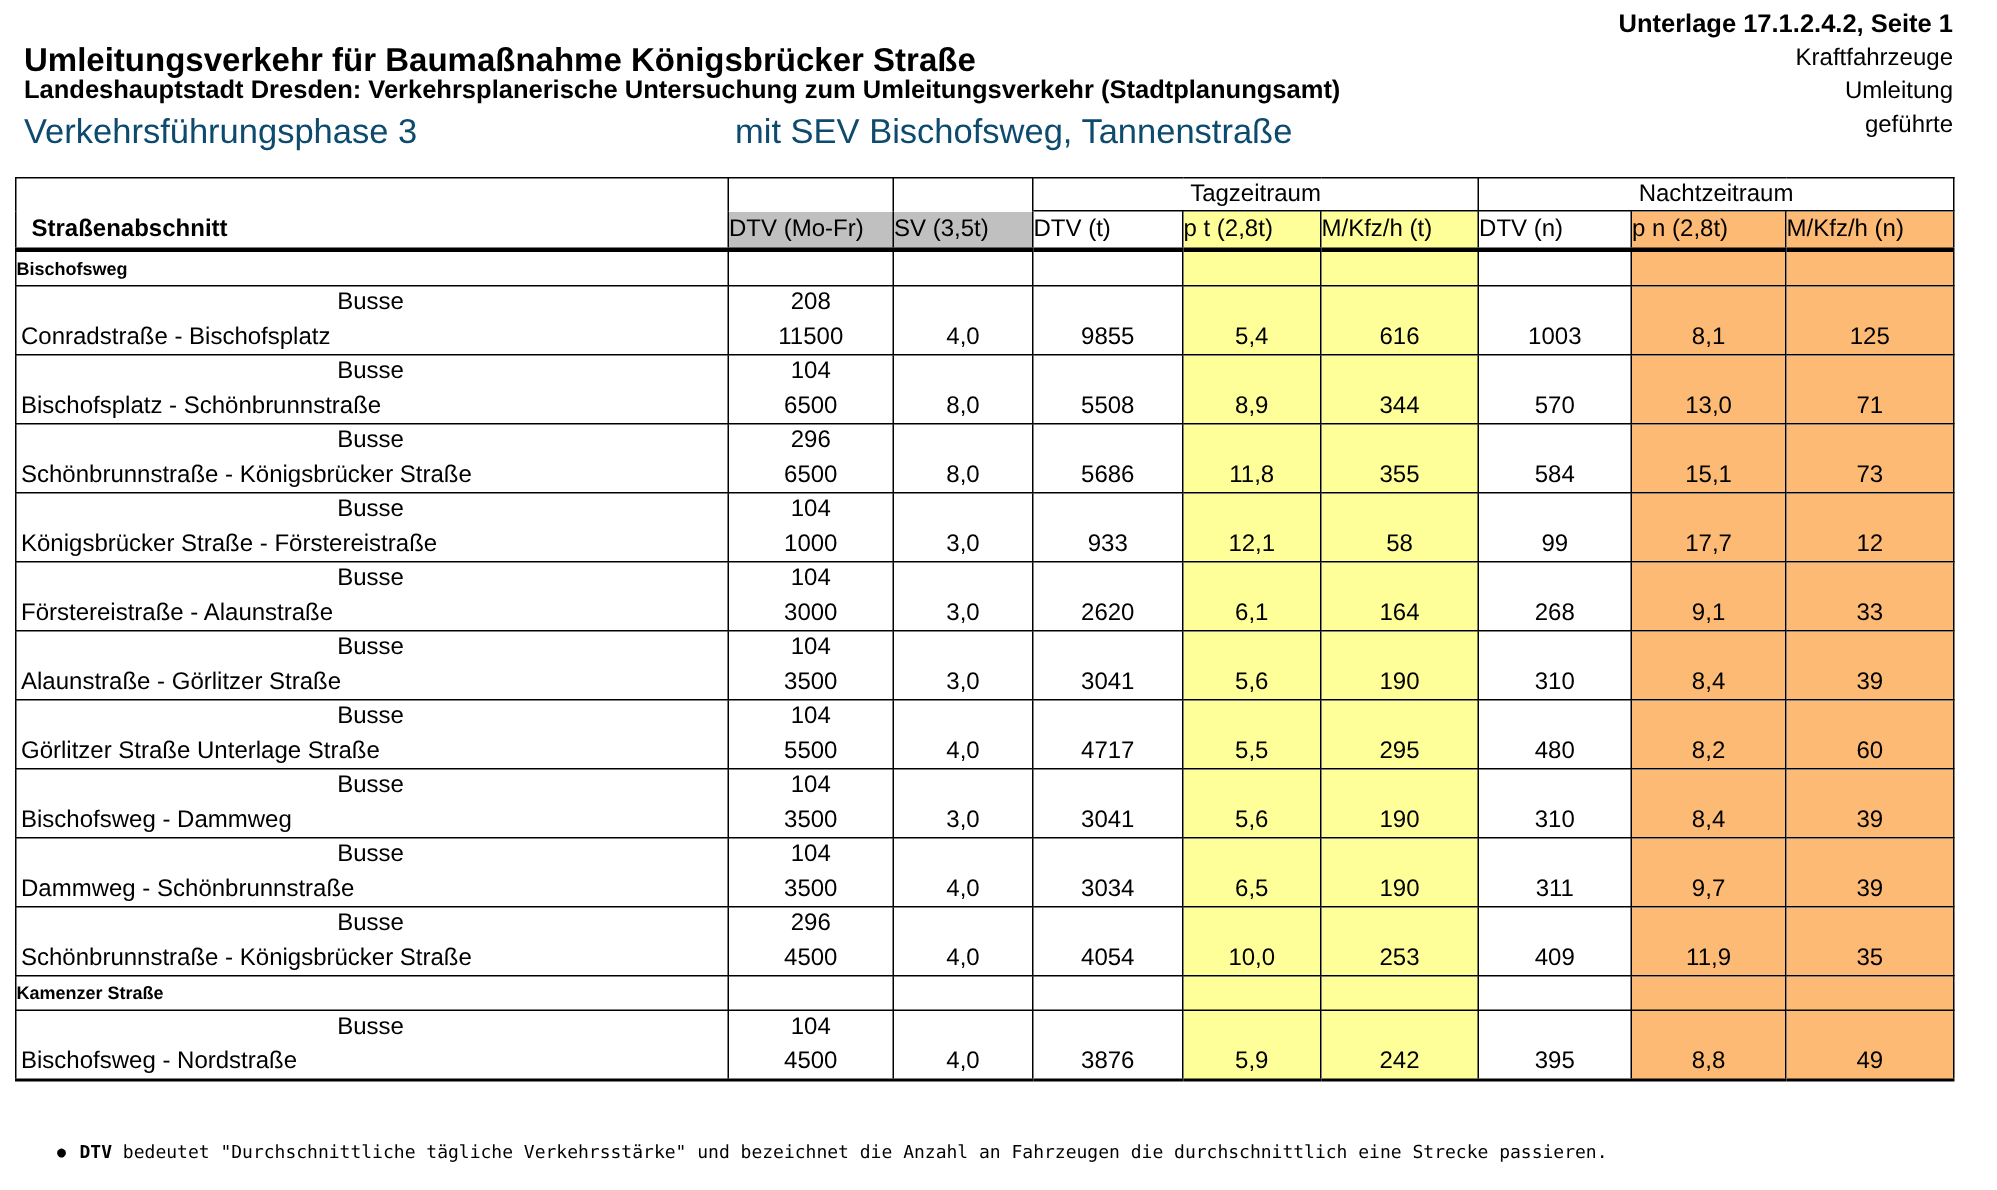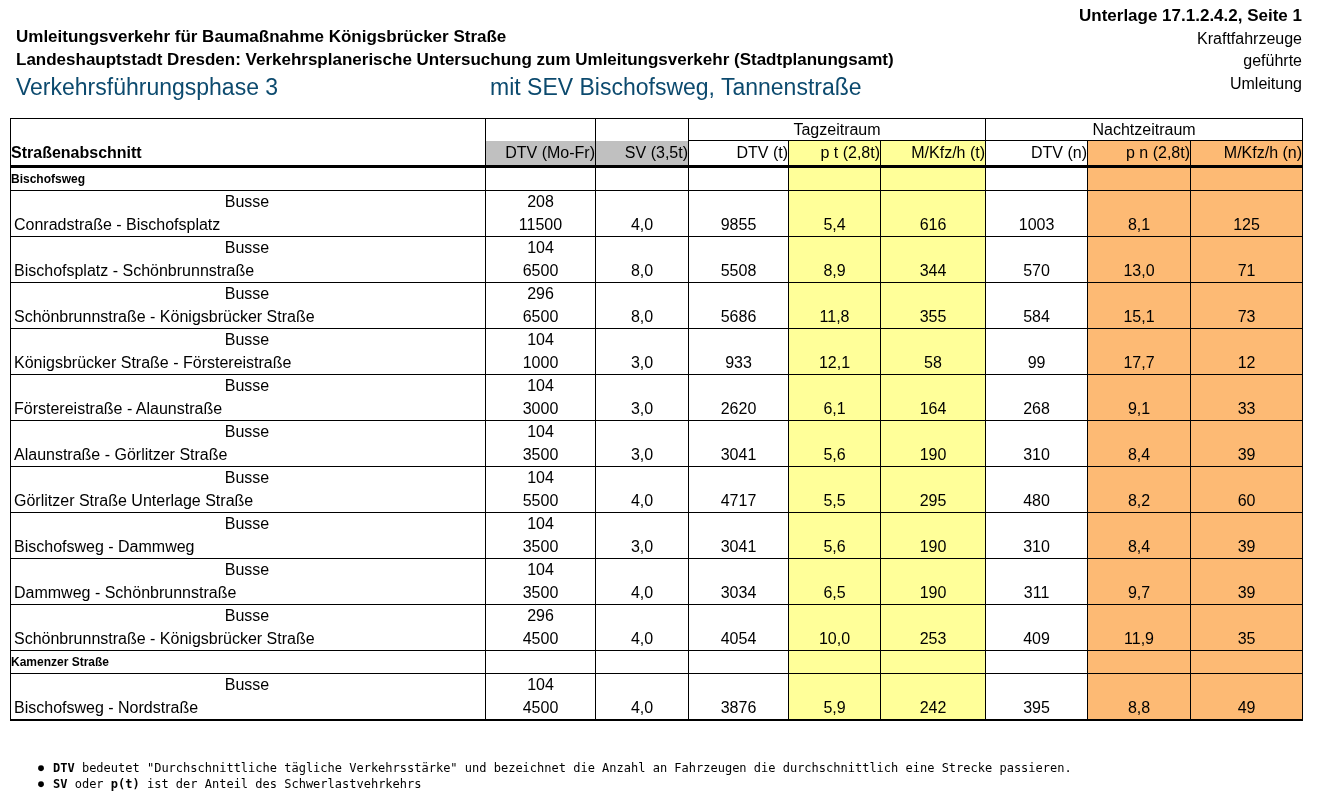--- a/index.html
+++ b/index.html
@@ -1,37 +1,37 @@
 <!DOCTYPE html>
 <html><head>
 <meta charset="utf-8">
 <style>
   html,body{margin:0;padding:0;background:#fff;}
   .page{position:relative;width:1331px;height:793px;background:#ffffff;overflow:hidden;
         font-family:"Liberation Sans",sans-serif;color:#000;}
 
   
   .hdr-left{position:absolute;left:16px;top:0;}
-  .t1{position:absolute;left:0;top:27px;white-space:nowrap;font-weight:bold;font-size:17px;}
+  .t1{position:absolute;left:0;top:27px;white-space:nowrap;font-weight:bold;font-size:22px;}
   .t2{position:absolute;left:0;top:50px;white-space:nowrap;font-weight:bold;font-size:17px;}
   .phase{position:absolute;left:0;top:74px;white-space:nowrap;font-weight:normal;font-size:23px;color:#0c4a6e;}
   .phase-note{position:absolute;left:474px;top:0;white-space:nowrap;}
   .hdr-right{position:absolute;right:29px;top:5px;text-align:right;line-height:22.5px;font-size:16px;}
   .hdr-right .ref{font-weight:bold;font-size:17px;}
 
   
   table.traffic{position:absolute;left:10px;top:118px;width:1292px;border-collapse:collapse;
                 table-layout:fixed;font-size:16px;}
   table.traffic td{border:1px solid #000;padding:0;overflow:hidden;white-space:nowrap;}
   .grprow td{height:21px;line-height:21px;}
   .grp{text-align:center;}
   .nb{border-bottom:none !important;}
-  .colhead td{height:24px;line-height:24px;border-bottom:3px solid #000 !important;text-align:right;vertical-align:bottom;}
+  .colhead td{height:24px;line-height:24px;border-bottom:3px solid #000 !important;text-align:left;vertical-align:bottom;}
   .colhead td.nt{border-top:none;}
-  .colhead td.first{text-align:left;padding-left:0;font-weight:bold;}
+  .colhead td.first{text-align:left;padding-left:10px;font-weight:bold;}
   .gray{background:#C0C0C0;}
   .day{background:#FFFF99;}
   .night{background:#fdba74;}
   .secrow td{height:22px;line-height:22px;}
   .secname{font-weight:bold;padding-left:3px;font-size:12px;}
   .datarow td{height:45px;vertical-align:top;}
   .datarow:last-child td{border-bottom:2px solid #000;}
   .ln{height:22px;line-height:22px;overflow:hidden;}
   .l2{height:23px;line-height:23px;}
   .buslab{text-align:center;padding-right:2px;}
@@ -54,22 +54,22 @@
     <div class="t2">Landeshauptstadt Dresden: Verkehrsplanerische Untersuchung zum Umleitungsverkehr (Stadtplanungsamt)</div>
     <div class="phase">
       <span>Verkehrsführungsphase 3</span>
       <span class="phase-note">mit SEV Bischofsweg, Tannenstraße</span>
     </div>
   </div>
 
   <div class="hdr-right">
     <div class="ref">Unterlage 17.1.2.4.2, Seite 1</div>
     <div>Kraftfahrzeuge</div>
+    <div>Umleitung</div>
     <div>geführte</div>
-    <div>Umleitung</div>
   </div>
 
   <table class="traffic">
     <colgroup>
       <col style="width:475px">
         <col style="width:110px">
         <col style="width:93px">
       <col style="width:100px">
         <col style="width:92px">
         <col style="width:105px">
@@ -534,16 +534,15 @@
           <td class="num night">
             <div class="ln l1"></div>
             <div class="ln l2">49</div>
           </td>
         </tr>
       </tbody>
   </table>
 
   <div class="footnotes">
     <div class="fn"><span class="bullet">●</span><span class="b">DTV</span><span> bedeutet "Durchschnittliche tägliche Verkehrsstärke" und bezeichnet die Anzahl an Fahrzeugen die durchschnittlich eine Strecke passieren.</span></div>
-    <div class="fn"><span class="bullet">●</span><span class="b">SV</span><span> oder </span><span class="b">p(t)</span><span> ist der Anteil des Schwerlastvehrkehrs</span></div>
   </div>
 
 </div>
 
 </body></html>

